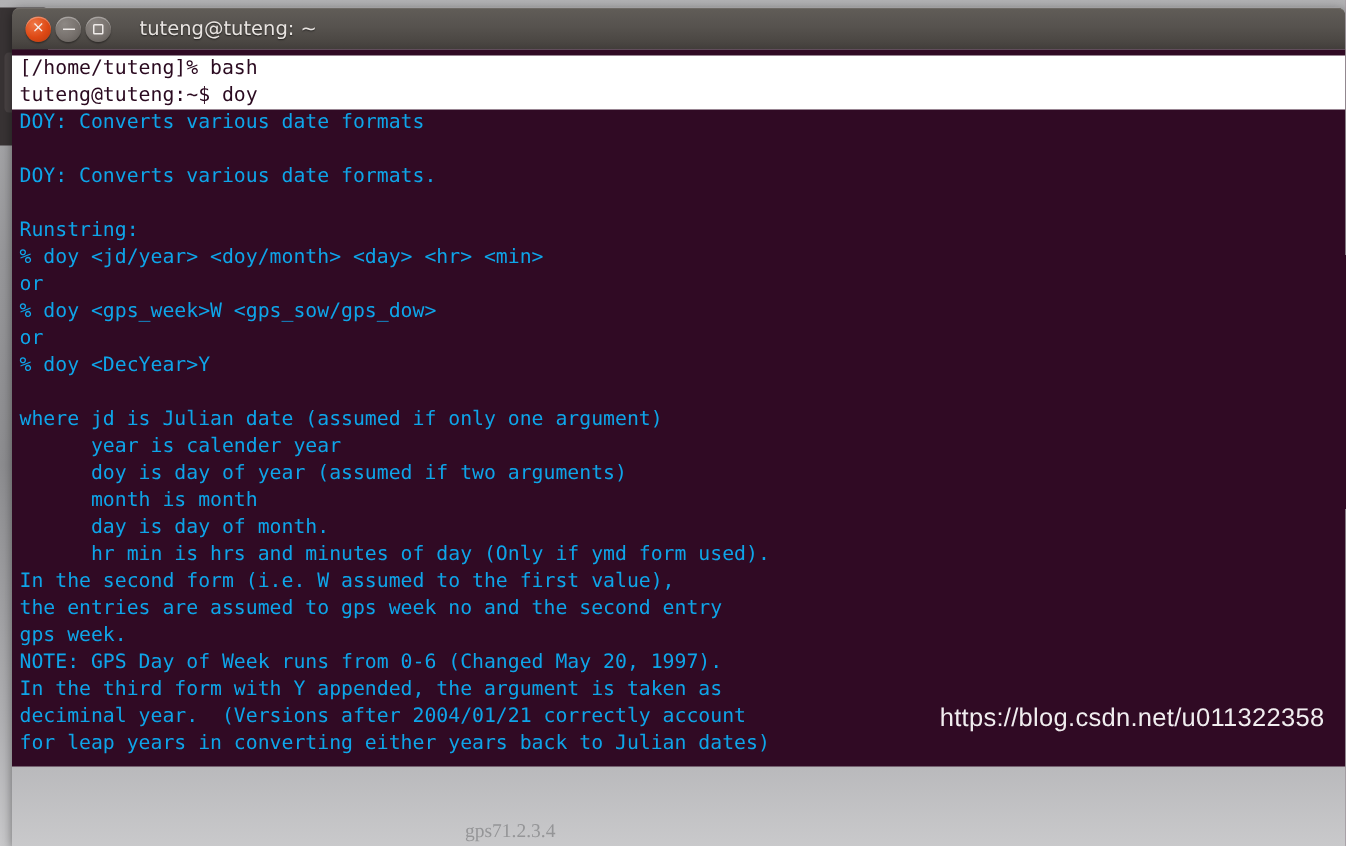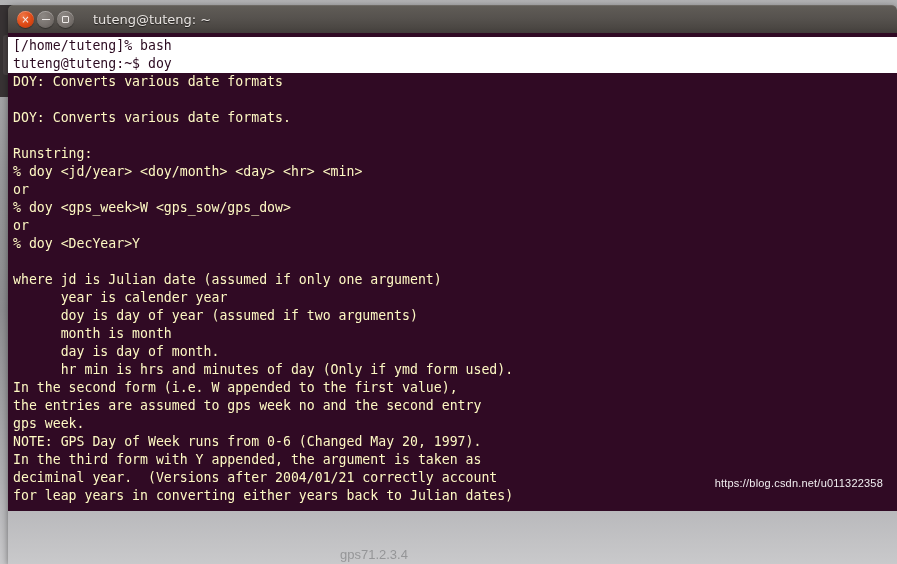--- a/index.html
+++ b/index.html
@@ -130,50 +130,50 @@
   }
   #prompt-block .term-line {
     color: #2b0a20;
   }
 
   .term-line {
     font-family: "DejaVu Sans Mono", monospace;
     font-size: 13.2px;
     line-height: 18px;
     height: 18px;
-    color: #fef9c3;
+    color: #0ea5e9;
     white-space: pre;
     padding-left: 5px;
     letter-spacing: 0px;
   }
 
   #output-block {
     position: absolute;
     left: 0;
     top: 40px;
     right: 0;
   }
 
   
   #watermark {
     position: absolute;
     right: 14px;
     bottom: 22px;
     font-family: "Liberation Sans", sans-serif;
-    font-size: 11px;
+    font-size: 17px;
     color: #ffffff;
     opacity: 0.93;
     letter-spacing: 0.2px;
     white-space: nowrap;
   }
   #watermark-ghost {
     position: absolute;
-    left: 340px;
+    left: 310px;
     bottom: 2px;
-    font-family: Liberation Sans, sans-serif;
+    font-family: Liberation Serif, serif;
     font-size: 13px;
     color: #6d6e70;
     opacity: 0.55;
     white-space: nowrap;
   }
 </style>
 </head>
 <body>
 
 <div id="desktop-backdrop">
@@ -217,21 +217,21 @@
         <div class="term-line">% doy &lt;gps_week&gt;W &lt;gps_sow/gps_dow&gt;</div>
         <div class="term-line">or</div>
         <div class="term-line">% doy &lt;DecYear&gt;Y</div>
         <div class="term-line">&nbsp;</div>
         <div class="term-line">where jd is Julian date (assumed if only one argument)</div>
         <div class="term-line">      year is calender year</div>
         <div class="term-line">      doy is day of year (assumed if two arguments)</div>
         <div class="term-line">      month is month</div>
         <div class="term-line">      day is day of month.</div>
         <div class="term-line">      hr min is hrs and minutes of day (Only if ymd form used).</div>
-        <div class="term-line">In the second form (i.e. W appended to the first value),</div>
+        <div class="term-line">In the second form (i.e. W assumed to the first value),</div>
         <div class="term-line">the entries are assumed to gps week no and the second entry</div>
         <div class="term-line">gps week.</div>
         <div class="term-line">NOTE: GPS Day of Week runs from 0-6 (Changed May 20, 1997).</div>
         <div class="term-line">In the third form with Y appended, the argument is taken as</div>
         <div class="term-line">deciminal year.  (Versions after 2004/01/21 correctly account</div>
         <div class="term-line">for leap years in converting either years back to Julian dates)</div>
         <div class="term-line">&nbsp;</div>
         <div class="term-line">The conversions made are based on the number of arguments</div>
       </div>
 

